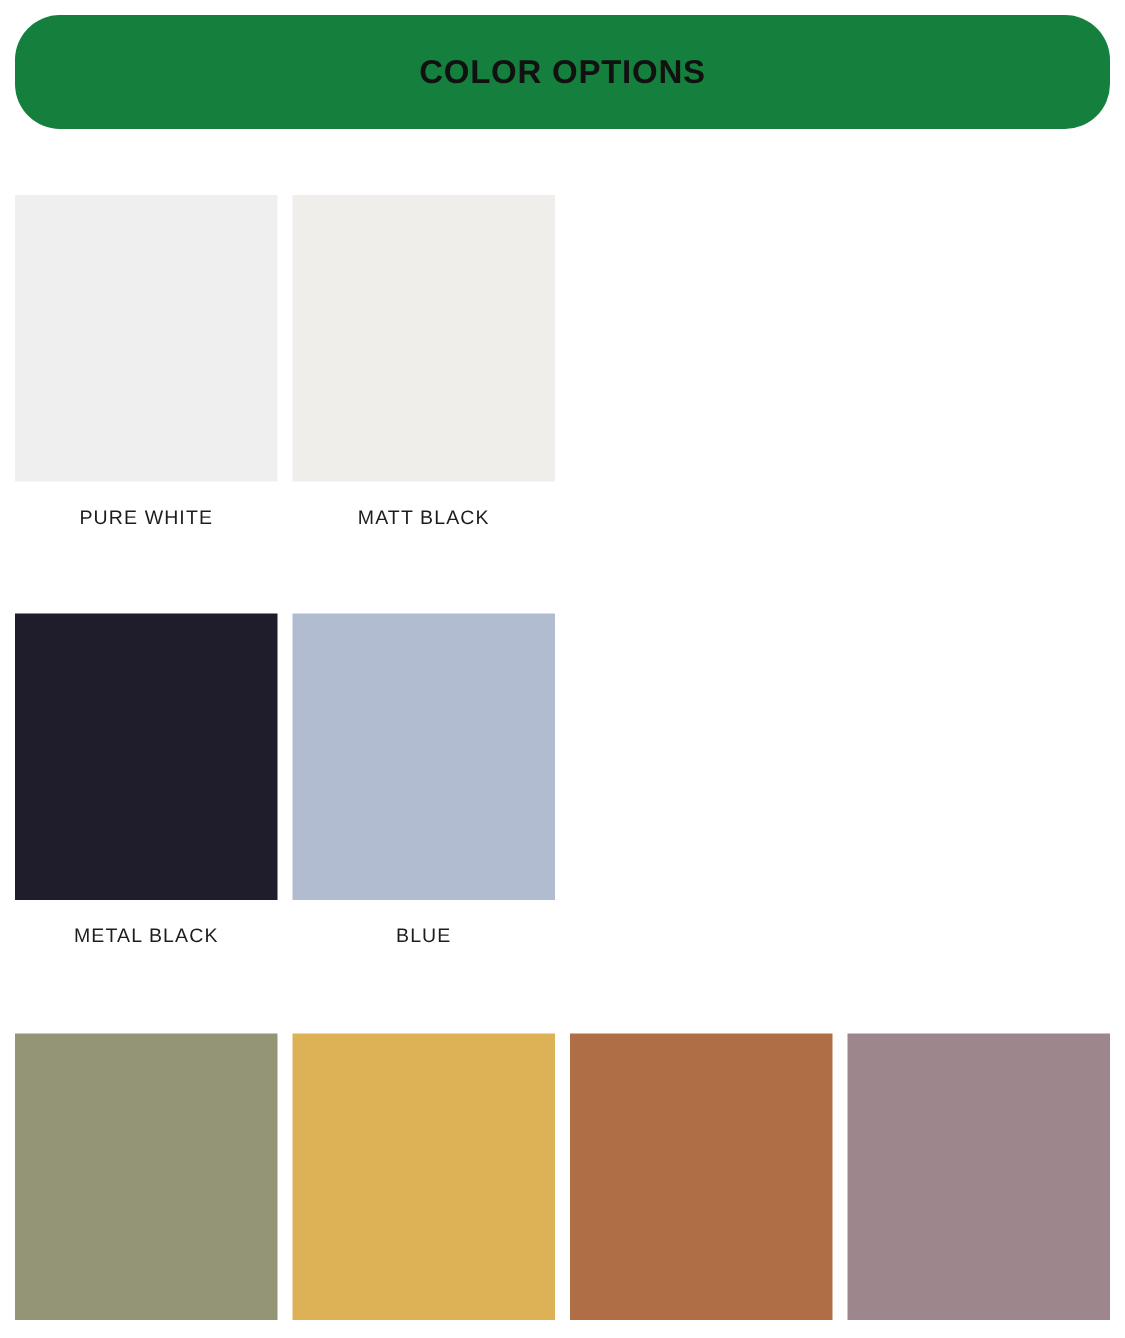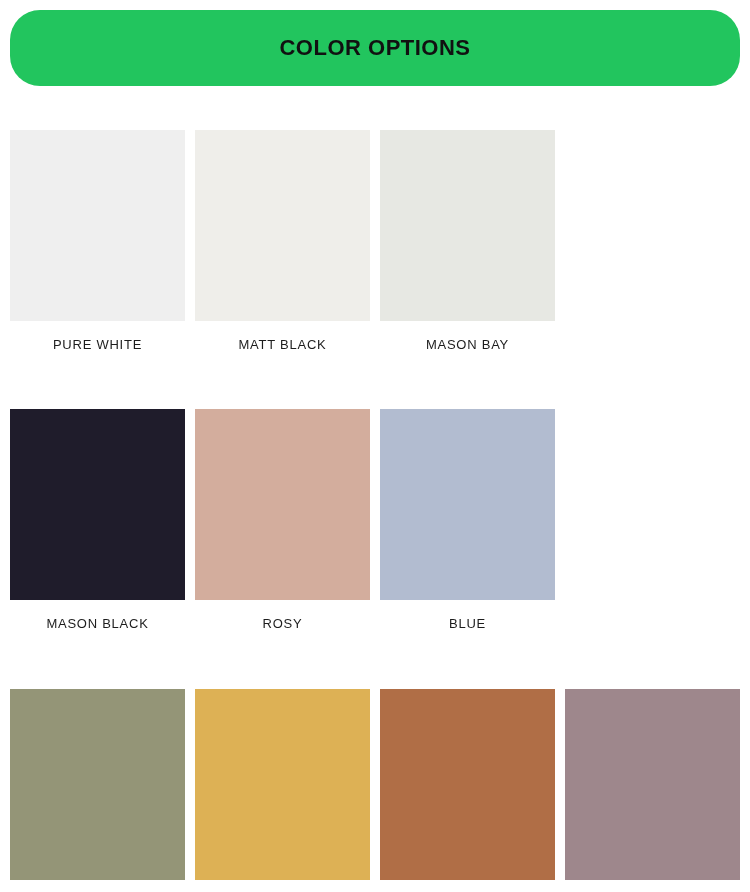--- a/index.html
+++ b/index.html
@@ -82,49 +82,41 @@
     color: #1d1d1d;
     line-height: 1.1;
     white-space: nowrap;
   }
 </style>
 </head>
 <body>
 
 <div class="page" style="background-color: rgb(255, 255, 255);">
 
-  <div class="header-band" style="background-color: #22c55e; border-radius: 30px;">
+  <div class="header-band" style="background-color: #15803d; border-radius: 30px;">
     <h1 class="header-title" style="color: rgb(17, 17, 17);">COLOR OPTIONS</h1>
   </div>
 
   <div class="swatch-grid">
 
     <div class="swatch-row">
       <div class="swatch-cell">
         <span class="swatch-chip" style="background-color: rgb(239, 239, 239);"></span>
         <span class="swatch-label">PURE WHITE</span>
       </div>
       <div class="swatch-cell">
         <span class="swatch-chip" style="background-color: rgb(239, 238, 234);"></span>
         <span class="swatch-label">MATT BLACK</span>
       </div>
-      <div class="swatch-cell">
-        <span class="swatch-chip" style="background-color: rgb(231, 232, 227);"></span>
-        <span class="swatch-label">MASON BAY</span>
-      </div>
     </div>
 
     <div class="swatch-row">
       <div class="swatch-cell">
         <span class="swatch-chip" style="background-color: rgb(31, 28, 43);"></span>
-        <span class="swatch-label">MASON BLACK</span>
-      </div>
-      <div class="swatch-cell">
-        <span class="swatch-chip" style="background-color: rgb(211, 173, 157);"></span>
-        <span class="swatch-label">ROSY</span>
+        <span class="swatch-label">METAL BLACK</span>
       </div>
       <div class="swatch-cell">
         <span class="swatch-chip" style="background-color: rgb(178, 188, 208);"></span>
         <span class="swatch-label">BLUE</span>
       </div>
     </div>
 
     <div class="swatch-row">
       <div class="swatch-cell">
         <span class="swatch-chip" style="background-color: rgb(148, 149, 119);"></span>

